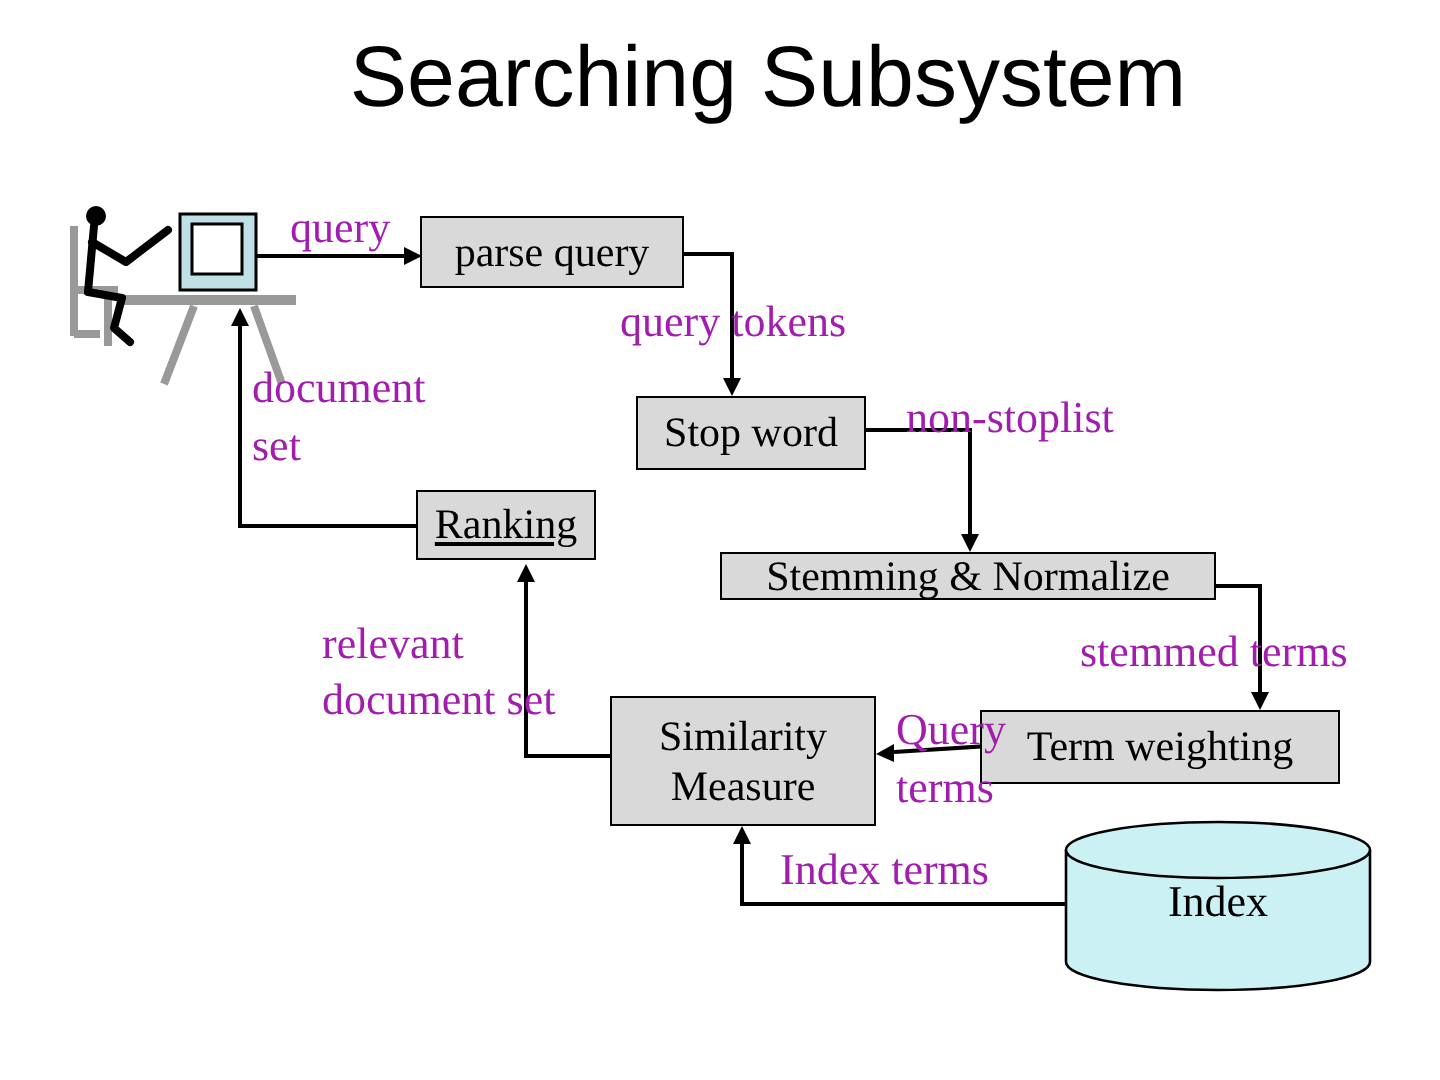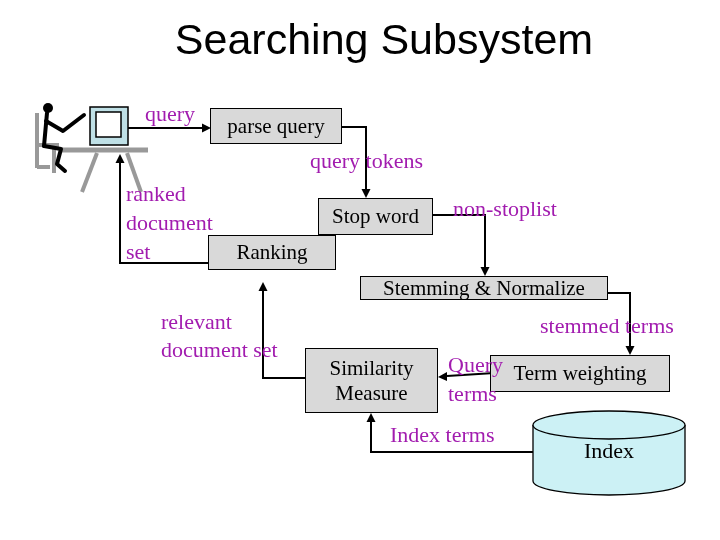--- a/index.html
+++ b/index.html
@@ -113,21 +113,21 @@
   <h1 class="title">Searching Subsystem</h1>
 
   <div class="node" style="left:210px;top:108px;width:132px;height:36px;">
     <span>parse query</span>
   </div>
 
   <div class="node" style="left:318px;top:198px;width:115px;height:37px;">
     <span>Stop word</span>
   </div>
 
-  <div class="node" style="left:208px;top:235px;width:128px;height:35px;">
+  <div class="node" style="left:208px;top:245px;width:90px;height:35px;text-decoration:underline;">
     <span>Ranking</span>
   </div>
 
   <div class="node" style="left:360px;top:276px;width:248px;height:24px;">
     <span>Stemming &amp; Normalize</span>
   </div>
 
   <div class="node" style="left:305px;top:348px;width:133px;height:65px;">
     <span>Similarity</span>
     <span>Measure</span>
@@ -135,21 +135,20 @@
 
   <div class="node" style="left:490px;top:355px;width:180px;height:37px;">
     <span>Term weighting</span>
   </div>
 
   <div class="lbl" style="left:145px;top:100px;">query</div>
 
   <div class="lbl" style="left:310px;top:147px;">query tokens</div>
 
   <div class="lbl lh29" style="left:126px;top:179px;">
-    <div>ranked</div>
     <div>document</div>
     <div>set</div>
   </div>
 
   <div class="lbl lh29" style="left:453px;top:194px;">
     <div>non-stoplist</div>
   </div>
 
   <div class="lbl" style="left:540px;top:312px;">stemmed terms</div>
 

